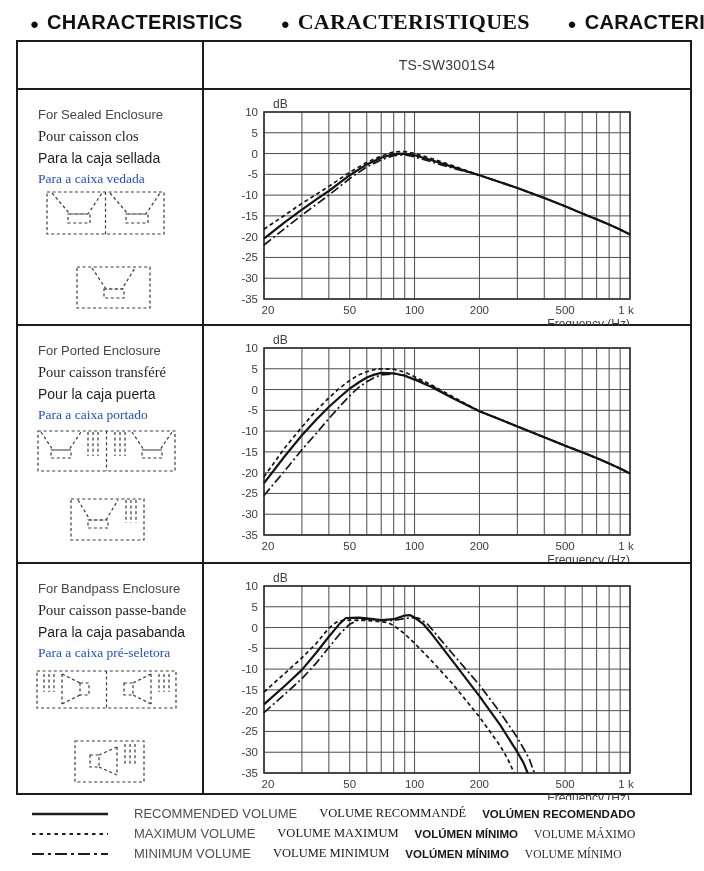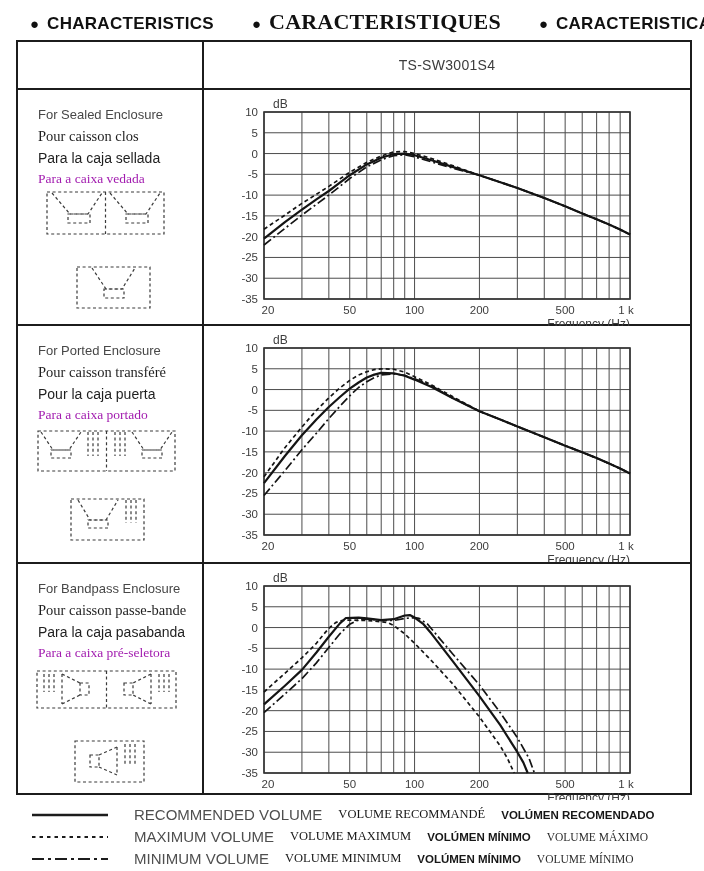--- a/index.html
+++ b/index.html
@@ -1,47 +1,47 @@
 <!DOCTYPE html>
 <html><head>
 <meta charset="utf-8">
 <style>
   html,body{margin:0;padding:0;background:#e8e8e8;}
   .page{position:relative;width:704px;height:871px;background:#ffffff;font-family:"Liberation Sans",sans-serif;color:#222;overflow:hidden;}
   
   .hdr{position:absolute;top:9px;left:30px;display:flex;align-items:baseline;gap:38px;}
   .hdr .item{display:flex;align-items:baseline;gap:8px;}
   .hdr .dot{font-size:15px;line-height:1;color:#111;}
-  .hdr .t-sans{font-family:"Liberation Sans",sans-serif;font-weight:bold;font-size:17px;letter-spacing:.3px;color:#111;}
+  .hdr .t-sans{font-family:"Liberation Sans",sans-serif;font-weight:bold;font-size:20px;letter-spacing:.3px;color:#111;}
   .hdr .t-serif{font-family:"Liberation Serif",serif;font-weight:bold;font-size:22px;letter-spacing:.2px;color:#111;}
   
   .tbl{position:absolute;left:16px;top:40px;width:676px;height:755px;border:2px solid #1c1c1c;box-sizing:border-box;display:flex;flex-direction:column;}
   .thead{height:46px;display:flex;border-bottom:2px solid #1c1c1c;flex:none;}
   .row{display:flex;flex:none;border-bottom:2px solid #1c1c1c;}
   .row:last-child{border-bottom:none;flex:1;}
   .lcell{width:186px;flex:none;border-right:2px solid #1c1c1c;box-sizing:border-box;position:relative;}
   .rcell{flex:1;position:relative;}
   .model{display:flex;align-items:center;justify-content:center;width:100%;font-size:14px;color:#3c3c3c;letter-spacing:.3px;}
   .labels{padding:15px 6px 0 20px;}
   .labels .ln{display:block;line-height:1.55;white-space:nowrap;}
   .l0{font-family:"Liberation Sans",sans-serif;font-size:13px;color:#474747;}
   .l1{font-family:"Liberation Serif",serif;font-size:14.5px;color:#1f1f1f;}
   .l2{font-family:"Liberation Sans",sans-serif;font-size:14px;color:#1f1f1f;}
-  .l3{font-family:"Liberation Serif",serif;font-size:13.5px;color:#a21caf;}
+  .l3{font-family:"Liberation Serif",serif;font-size:13.5px;color:#1d4ed8;}
   .diag{position:absolute;}
   .diag path,.diag rect,.diag line{stroke:#3a3a3a;stroke-width:1.2;fill:none;stroke-dasharray:3 2.6;}
   
   svg.chart{position:absolute;left:12px;top:6px;}
   svg.chart text{font-family:"Liberation Sans",sans-serif;font-size:11.5px;fill:#3d3d3d;}
   svg.chart text.units{font-size:12px;}
   
   .legend{position:absolute;left:30px;top:806px;display:flex;flex-direction:column;gap:5px;}
   .lrow{display:flex;align-items:center;}
   .lrow svg{margin-right:24px;flex:none;}
-  .lg-en{font-family:"Liberation Sans",sans-serif;font-size:15px;color:#4f4f4f;margin-right:16px;white-space:nowrap;}
+  .lg-en{font-family:"Liberation Sans",sans-serif;font-size:13px;color:#4f4f4f;margin-right:22px;white-space:nowrap;}
   .lg-fr{font-family:"Liberation Serif",serif;font-size:12.5px;color:#171717;margin-right:16px;white-space:nowrap;}
   .lg-es{font-family:"Liberation Sans",sans-serif;font-size:11.5px;color:#171717;margin-right:16px;white-space:nowrap;font-weight:bold;}
   .lg-pt{font-family:"Liberation Serif",serif;font-size:11.5px;color:#2c2c2c;white-space:nowrap;}
 </style>
 </head>
 <body>
 
 <div class="page">
 
   <div class="hdr">

